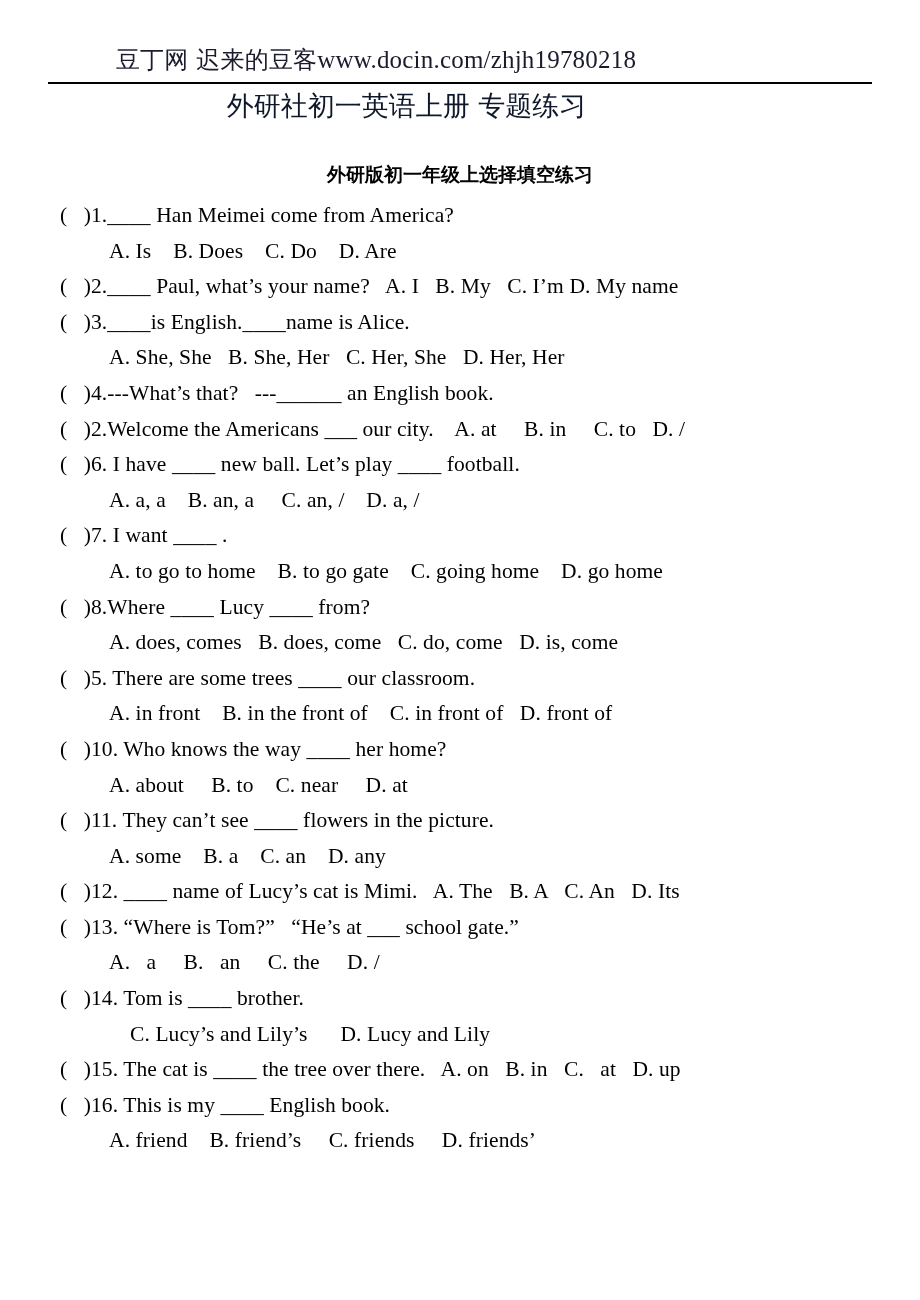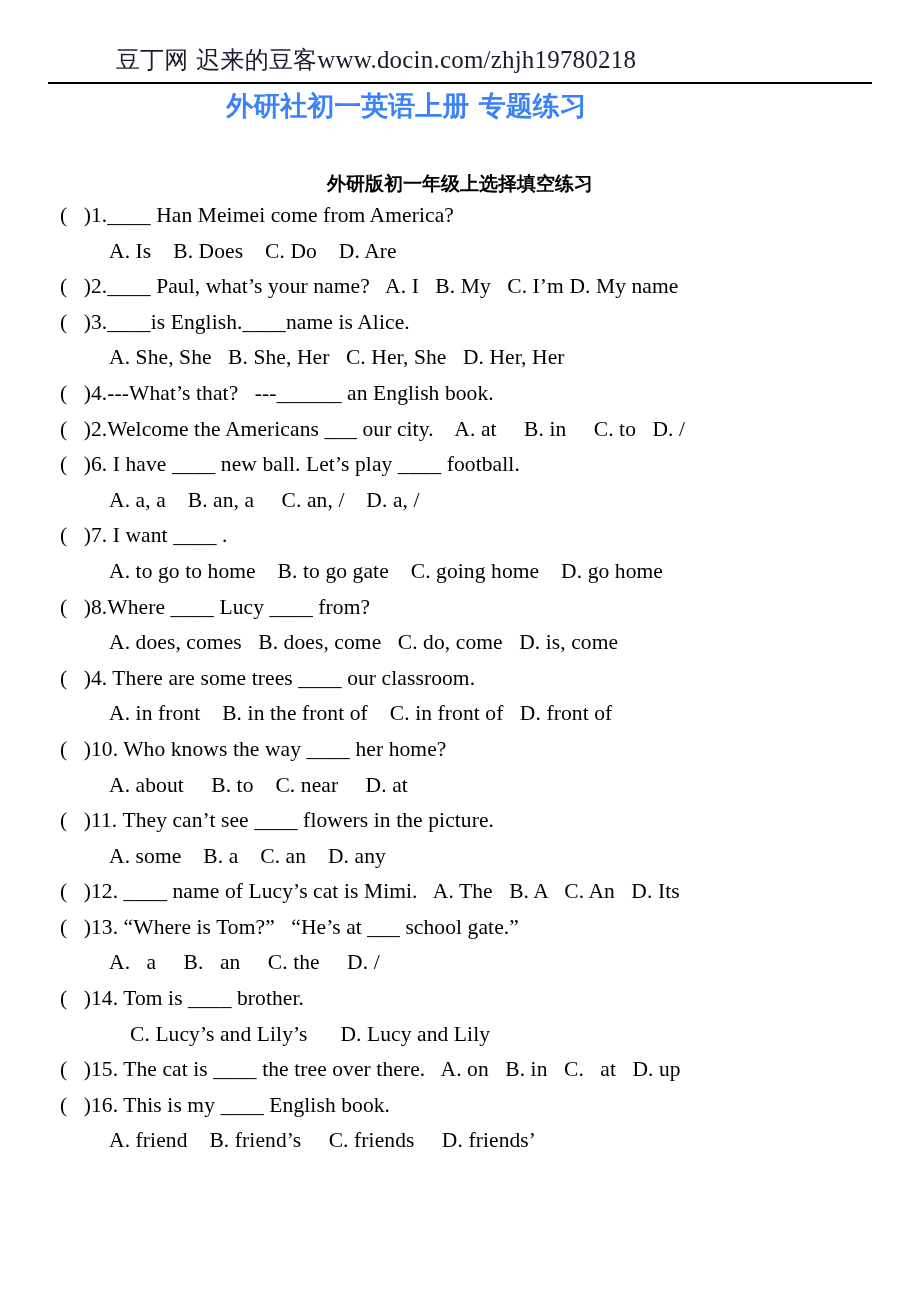--- a/index.html
+++ b/index.html
@@ -59,39 +59,37 @@
   
   .doc-title {
     position: absolute;
     left: 0;
     top: 88px;
     width: 813px;
     text-align: center;
     font-family: "DejaVu Sans", "Liberation Sans", sans-serif;
     font-size: 27px;
     line-height: 36px;
-    color: #3b82f6;
+    color: #0f172a;
     white-space: nowrap;
-    font-weight: bold;
   }
 
   
   .doc-subtitle {
     position: absolute;
     left: 0;
     top: 161px;
     width: 920px;
     text-align: center;
     font-family: "DejaVu Sans", "Liberation Sans", sans-serif;
     font-size: 19px;
     font-weight: bold;
     line-height: 26px;
     color: #000000;
     white-space: nowrap;
-    margin-top: 9px;
   }
 
   
   .body-block {
     position: absolute;
     left: 60px;
     top: 198px;
     width: 850px;
   }
 
@@ -133,21 +131,21 @@
       <div class="qline">(   )3.____is English.____name is Alice.</div>
       <div class="qline opt">A. She, She   B. She, Her   C. Her, She   D. Her, Her</div>
       <div class="qline">(   )4.---What’s that?   ---______ an English book.</div>
       <div class="qline">(   )2.Welcome the Americans ___ our city.    A. at     B. in     C. to   D. /</div>
       <div class="qline">(   )6. I have ____ new ball. Let’s play ____ football.</div>
       <div class="qline opt">A. a, a    B. an, a     C. an, /    D. a, /</div>
       <div class="qline">(   )7. I want ____ .</div>
       <div class="qline opt">A. to go to home    B. to go gate    C. going home    D. go home</div>
       <div class="qline">(   )8.Where ____ Lucy ____ from?</div>
       <div class="qline opt">A. does, comes   B. does, come   C. do, come   D. is, come</div>
-      <div class="qline">(   )4. There are some trees ____ our classroom.</div>
+      <div class="qline">(   )5. There are some trees ____ our classroom.</div>
       <div class="qline opt">A. in front    B. in the front of    C. in front of   D. front of</div>
       <div class="qline">(   )10. Who knows the way ____ her home?</div>
       <div class="qline opt">A. about     B. to    C. near     D. at</div>
       <div class="qline">(   )11. They can’t see ____ flowers in the picture.</div>
       <div class="qline opt">A. some    B. a    C. an    D. any</div>
       <div class="qline">(   )12. ____ name of Lucy’s cat is Mimi.   A. The   B. A   C. An   D. Its</div>
       <div class="qline">(   )13. “Where is Tom?”   “He’s at ___ school gate.”</div>
       <div class="qline opt">A.   a     B.   an     C. the     D. /</div>
       <div class="qline">(   )14. Tom is ____ brother.</div>
       <div class="qline opt2">C. Lucy’s and Lily’s      D. Lucy and Lily</div>

